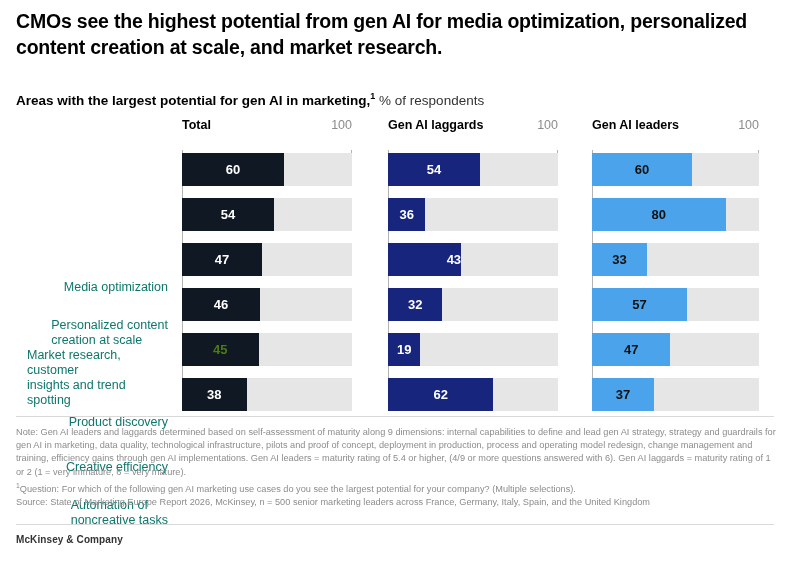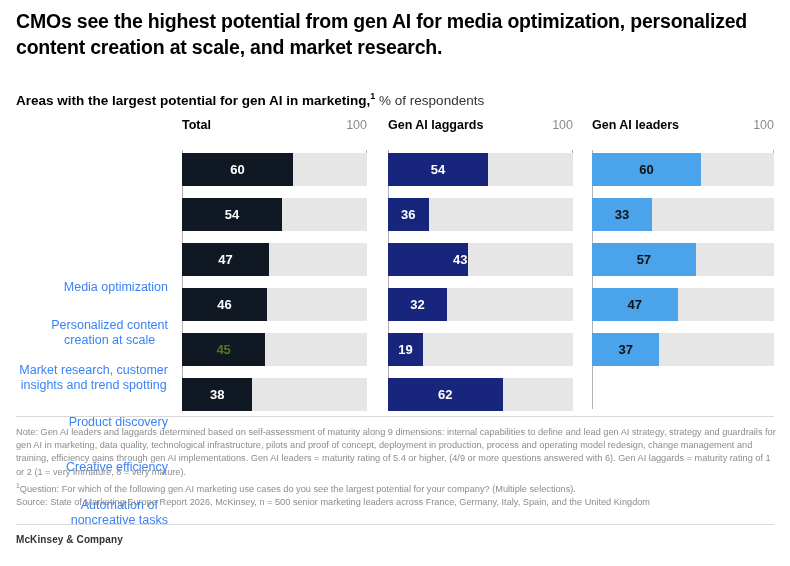--- a/index.html
+++ b/index.html
@@ -58,21 +58,20 @@
     left: 0;
     top: 118px;
     width: 790px;
     height: 290px;
   }
 
   .panel {
     position: absolute;
     top: 0;
     height: 290px;
-    padding-left: 15px;
   }
   .panel-head {
     position: absolute;
     left: 0;
     top: 0;
     width: 100%;
     height: 24px;
   }
   .panel-title {
     position: absolute;
@@ -152,26 +151,27 @@
     left: 0;
     top: 153px;
     width: 176px;
   }
   .cat-label {
     height: 33px;
     margin-bottom: 12px;
     display: flex;
     align-items: center;
     justify-content: flex-end;
-    text-align: center;
+    text-align: left;
     font-size: 12.5px;
     line-height: 15px;
-    color: #3b82f6;
+    color: #0f766e;
     padding-right: 8px;
     box-sizing: border-box;
+    padding-left: 27px;
   }
 
   
   #footer-rule {
     position: absolute;
     left: 16px;
     top: 416px;
     width: 758px;
     height: 1px;
     background: #d9d9d9;
@@ -328,20 +328,25 @@
         <div class="panel-title">Gen AI leaders</div>
         <div class="panel-max">100</div>
       </div>
       <div class="axis-left" style="background: rgb(179, 179, 179);"></div>
       <div class="tick-right" style="background: rgb(179, 179, 179);"></div>
       <div class="rows">
         <div class="bar-row">
           <div class="track" style="background: rgb(230, 230, 230);"></div>
           <div class="fill" style="width: 60%; background: rgb(75, 163, 236);"></div>
           <div class="bar-value" style="width: 60%; color: rgb(17, 17, 17);">60</div>
+        </div>
+        <div class="bar-row">
+          <div class="track" style="background: rgb(230, 230, 230);"></div>
+          <div class="fill" style="width: 80%; background: rgb(75, 163, 236);"></div>
+          <div class="bar-value" style="width: 80%; color: rgb(17, 17, 17);">80</div>
         </div>
         <div class="bar-row">
           <div class="track" style="background: rgb(230, 230, 230);"></div>
           <div class="fill" style="width: 33%; background: rgb(75, 163, 236);"></div>
           <div class="bar-value" style="width: 33%; color: rgb(17, 17, 17);">33</div>
         </div>
         <div class="bar-row">
           <div class="track" style="background: rgb(230, 230, 230);"></div>
           <div class="fill" style="width: 57%; background: rgb(75, 163, 236);"></div>
           <div class="bar-value" style="width: 57%; color: rgb(17, 17, 17);">57</div>

